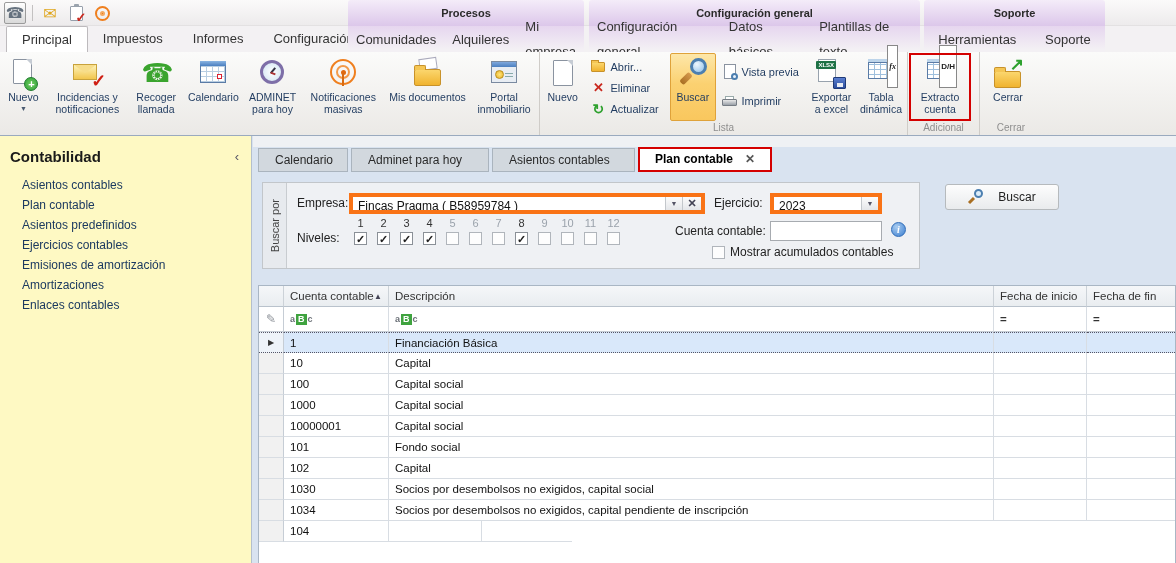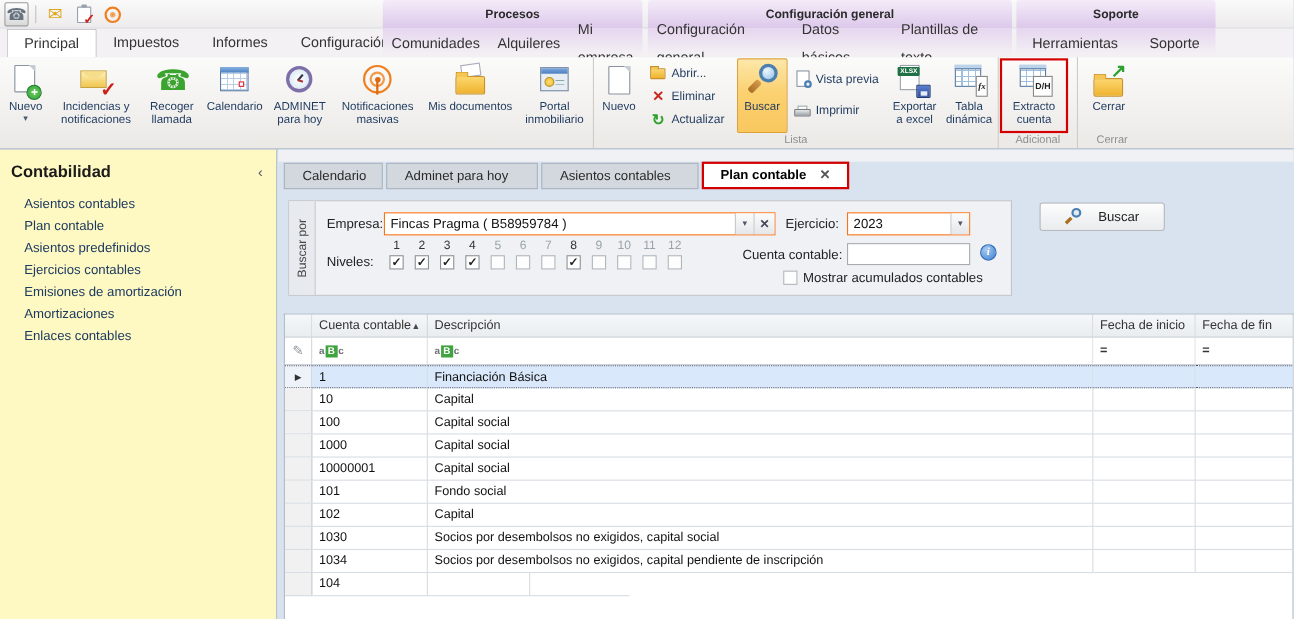--- a/index.html
+++ b/index.html
@@ -93,21 +93,21 @@
   .prn .pap { position:absolute; left:3px; top:0; width:9px; height:4px; background:#fff; border:1px solid #9aa; }
   .xlico { position:absolute; left:4px; top:3px; width:18px; height:23px; background:#fff; border:1px solid #98a2ad; }
   .xlico .tag { position:absolute; left:-3px; top:1px; background:#1e7145; color:#fff; font-size:6px; font-weight:bold; padding:1px 2px; border-radius:1px; }
   .disk { position:absolute; right:2px; bottom:1px; width:13px; height:12px; background:linear-gradient(#5b7fd0,#2c4e9e); border:1px solid #1f3a78; border-radius:1px; }
   .disk::before { content:""; position:absolute; left:3px; bottom:1px; width:6px; height:4px; background:#e8ecf4; }
   .tblico { position:absolute; left:4px; top:3px; width:24px; height:20px; background:
       repeating-linear-gradient(90deg, transparent 0 5px, #9fc0dd 5px 6px),
       repeating-linear-gradient(transparent 0 4px, #9fc0dd 4px 5px), #fff;
       border:1px solid #5a7ba6; }
   .tblico .hd { position:absolute; left:-1px; top:-1px; width:24px; height:4px; background:#bcd4ea; border-bottom:1px solid #5a7ba6; }
-  .chip { position:absolute; right:0px; bottom:2px; background:#fff; border:1px solid #888; font-size:8px; font-weight:bold; color:#222; padding:4px 1px; line-height:9px; }
+  .chip { position:absolute; right:0px; bottom:2px; background:#fff; border:1px solid #888; font-size:8px; font-weight:bold; color:#222; padding:16px 1px; line-height:9px; }
   .chip.fx { font-family:"Liberation Serif", serif; font-style:italic; }
   .arrow-green { position:absolute; right:1px; top:0px; color:#2ea12e; font-weight:bold; font-size:17px; line-height:1; }
 
   
   .main { position:absolute; left:0; top:136px; width:1176px; height:427px; }
   .sidebar { position:absolute; left:0; top:0; width:252px; height:100%; background:#fef9c3; border-right:1px solid #b4bfcc; }
   .sb-title { display:flex; align-items:center; justify-content:space-between; padding:12px 12px 10px 10px; }
   .sb-title .t { font-size:15px; font-weight:bold; color:#1a1a1a; }
   .sb-title .chev { color:#556; font-size:13px; }
   .sb-item { padding:0 0 0 22px; line-height:20px; font-size:12px; color:#1c3a60; cursor:default; }
@@ -119,21 +119,21 @@
           background:#d2d8de; border:1px solid #aab4be; }
   .dtab.active { position:relative; background:#fff; border-color:#aab4be; font-weight:bold; color:#000; display:flex; align-items:center; gap:12px; height:25px; }
   .dtab .x { font-size:12px; color:#555; font-weight:bold; }
 
   
   .spanel { position:absolute; left:9px; top:46px; width:658px; height:87px; background:#eff1f4; border:1px solid #c2c6ca; display:flex; }
   .sside { width:24px; border-right:1px solid #c8ccd0; background:#e7eaee; display:flex; align-items:center; justify-content:center; }
   .sside span { writing-mode:vertical-rl; transform:rotate(180deg); font-size:11px; color:#444; }
   .sfields { position:relative; flex:1; font-size:12px; color:#222; }
   .flabel { position:absolute; white-space:nowrap; }
-  .combo { position:absolute; height:21px; background:#fff; border:1px solid #f97316; display:flex; align-items:stretch; }
+  .combo { position:absolute; height:21px; background:#fff; border:4px solid #f97316; display:flex; align-items:stretch; }
   .combo .val { flex:1; padding:2px 5px 0 5px; font-size:12px; color:#111; white-space:nowrap; overflow:hidden; }
   .combo .btn { width:17px; border-left:1px solid #c3c7cb; background:linear-gradient(#fcfcfc,#e4e6e9); display:flex; align-items:center; justify-content:center; font-size:7px; color:#556; }
   .combo .btn.x { width:19px; font-size:11px; font-weight:bold; color:#445; }
   .tinput { position:absolute; height:20px; background:#fff; border:1px solid #a7abb0; font-size:12px; padding:0 4px; font-family:"Liberation Sans",sans-serif; }
   .nivel { position:absolute; width:23px; text-align:center; }
   .nivel .num { display:block; font-size:11px; color:#9aa2ab; line-height:13px; }
   .nivel.on .num { color:#333; }
   .cb { display:inline-block; width:13px; height:13px; background:#fff; border:1px solid #8a9097; font-size:11px; font-weight:bold; line-height:12px; color:#222; text-align:center; margin-top:2px; }
   .cb:empty { background:#fdfdfd; border-color:#b0b5bb; }
   .infoi { position:absolute; width:15px; height:15px; border-radius:50%; background:radial-gradient(circle at 35% 30%, #a8ccf0, #3d7fd0); border:1px solid #2f6cb8; color:#fff; font-size:10px; font-weight:bold; font-family:"Liberation Serif",serif; font-style:italic; text-align:center; line-height:14px; }

